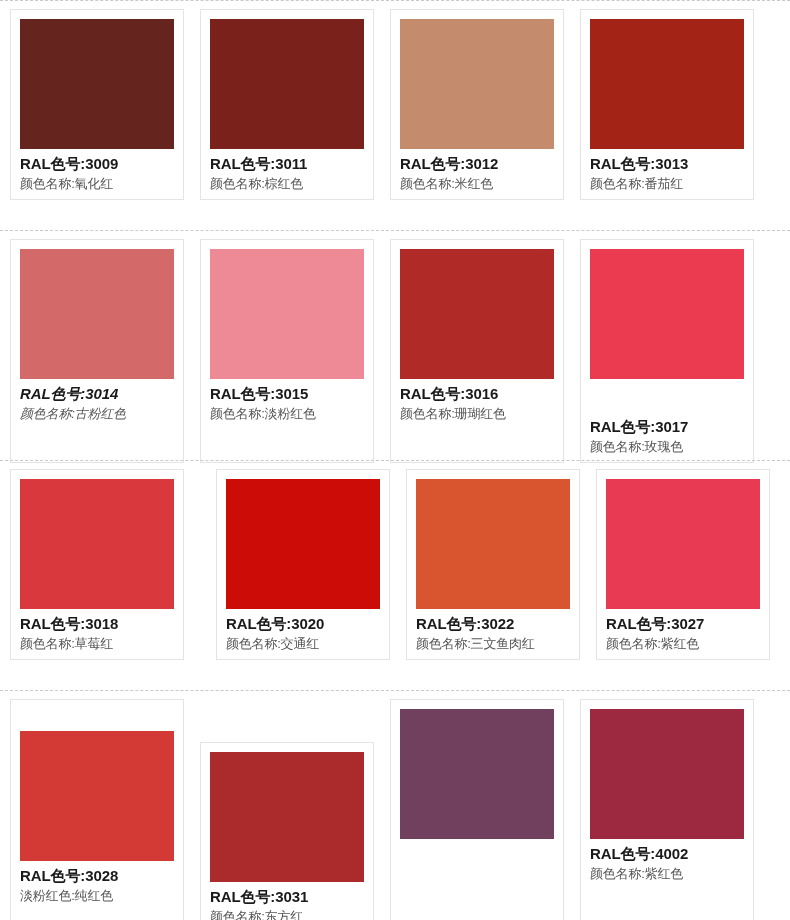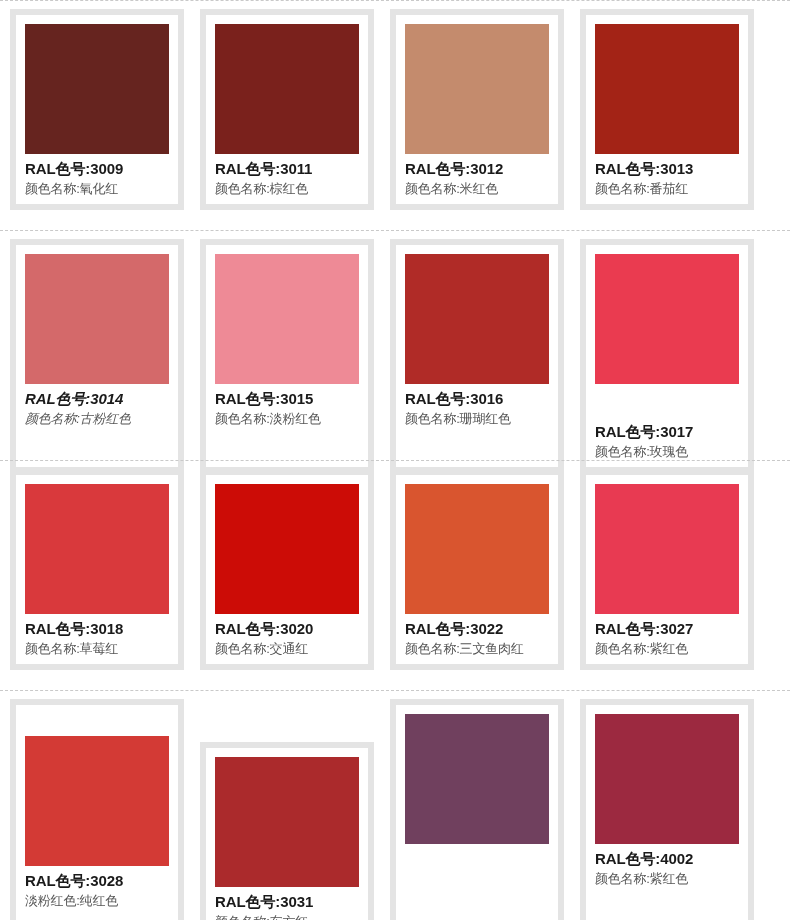--- a/index.html
+++ b/index.html
@@ -47,21 +47,21 @@
     display: flex;
     width: 790px;
     box-sizing: border-box;
     padding: 0 10px;
     gap: 16px;
   }
 
   .color-card {
     width: 174px;
     background: #ffffff;
-    border: 6px solid #4c1d95;
+    border: 1px solid #4c1d95;
     box-sizing: border-box;
     padding: 9px 9px 6px 9px;
     display: flex;
     flex-direction: column;
   }
 
   .swatch {
     width: 100%;
     height: 130px;
     display: block;
@@ -165,21 +165,21 @@
   <div class="color-row">
     <div class="row-separator" style="border-top-color: rgb(201, 201, 201);"></div>
     <div class="row-cards">
       <div class="color-card" style="border-color: rgb(228, 228, 228);">
         <div class="swatch" style="background-color: rgb(217, 57, 60);"></div>
         <div class="card-text">
           <div class="ral-code">RAL色号:3018</div>
           <div class="ral-name">颜色名称:草莓红</div>
         </div>
       </div>
-      <div class="color-card" style="border-color: rgb(228, 228, 228);">
+      <div class="color-card" style="border-color: rgb(228, 228, 228); margin-left: 16px;">
         <div class="swatch" style="background-color: rgb(204, 12, 6);"></div>
         <div class="card-text">
           <div class="ral-code">RAL色号:3020</div>
           <div class="ral-name">颜色名称:交通红</div>
         </div>
       </div>
       <div class="color-card" style="border-color: rgb(228, 228, 228);">
         <div class="swatch" style="background-color: rgb(217, 85, 47);"></div>
         <div class="card-text">
           <div class="ral-code">RAL色号:3022</div>

